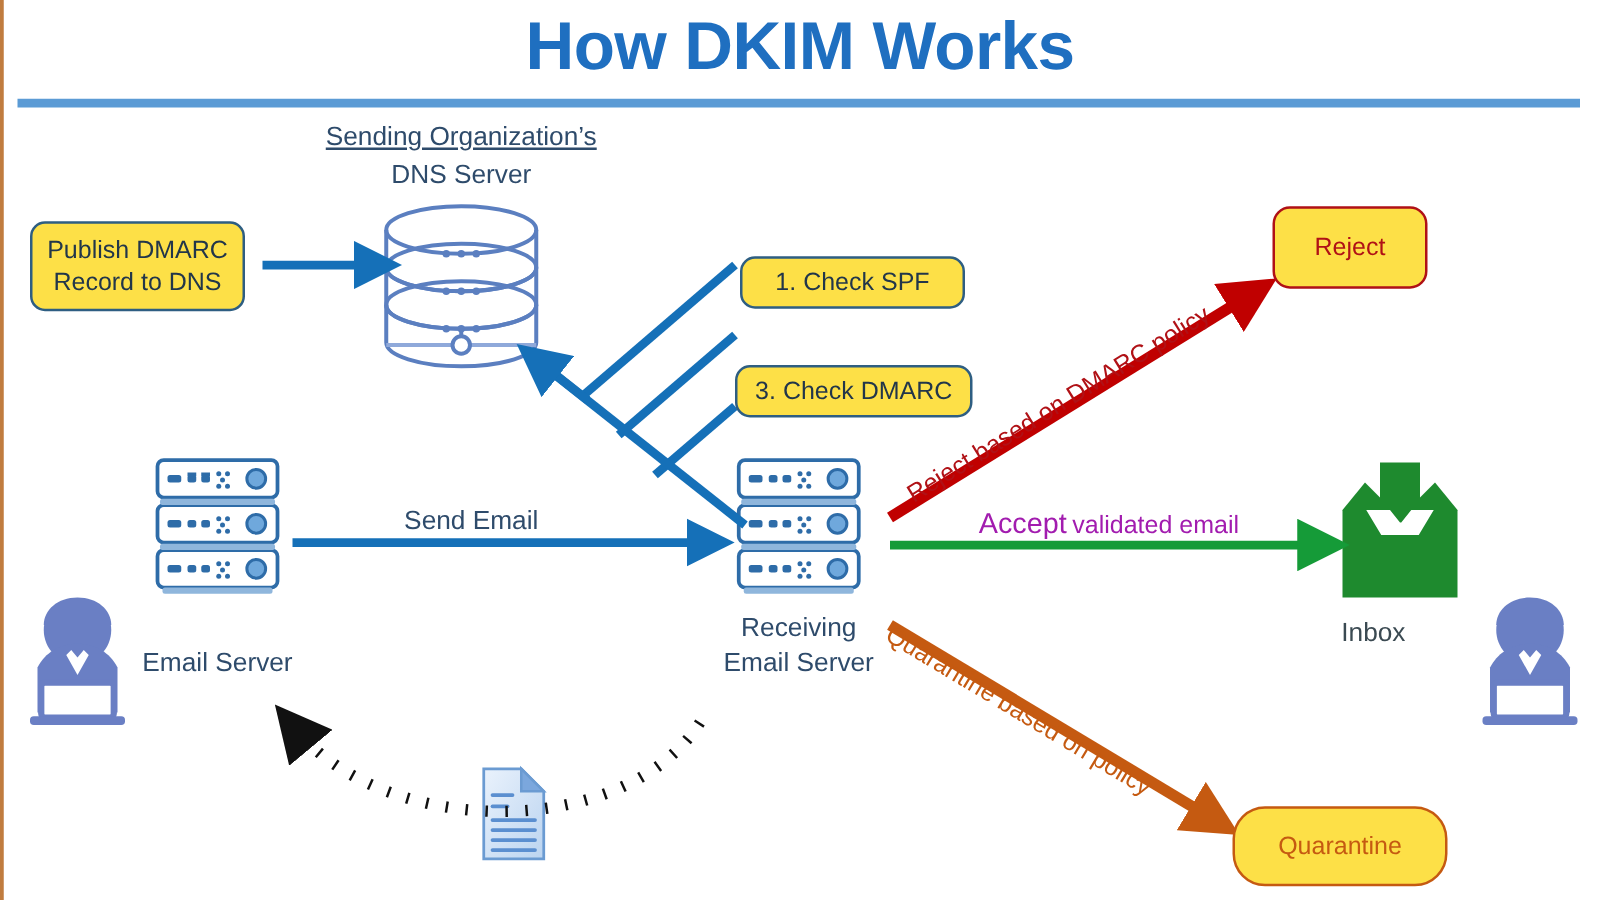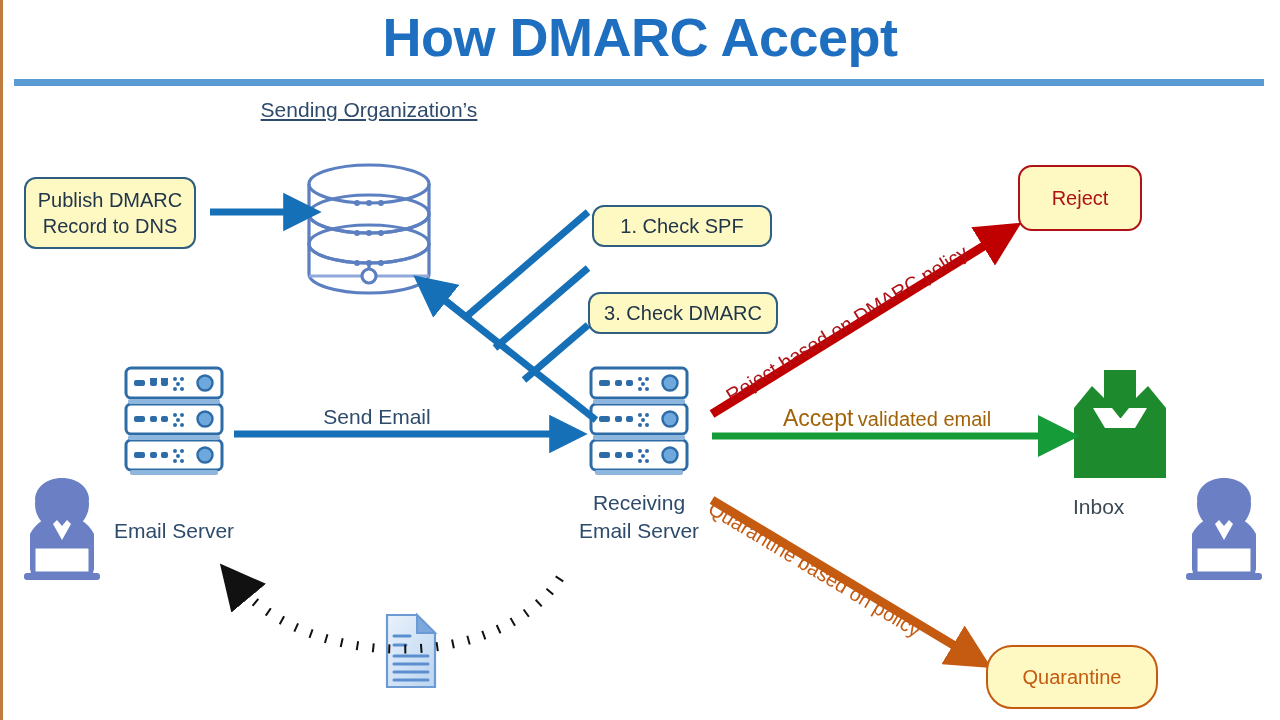--- a/index.html
+++ b/index.html
@@ -40,21 +40,21 @@
     text-align:center;
     white-space:nowrap;
   }
 
   
   .rbox{
     position:absolute;
     box-sizing:border-box;
     border:2.5px solid #2E5E82;
     border-radius:12px;
-    background:#fef9c3;
+    background:#fde047;
     color:#22364A;
     font-size:20px;
     line-height:26px;
     display:flex;
     align-items:center;
     justify-content:center;
     text-align:center;
     white-space:pre-line;
   }
   .rbox.red{border-color:#B01116;color:#B01116;border-radius:14px;}
@@ -69,40 +69,40 @@
     white-space:nowrap;
     font-size:20px;
     transform-origin:0 0;
   }
   .rot.red{color:#B01116;}
   .rot.orange{color:#C55A11;}
 
   .accept-txt{
     position:absolute;
     white-space:nowrap;
-    color:#a16207;
+    color:#a21caf;
   }
   .accept-txt .big{font-size:23px;}
   .accept-txt .small{font-size:20px;}
 
   .inbox-lbl{
     position:absolute;
     color:#3B4A52;
     font-size:21px;
     white-space:nowrap;
   }
 </style>
 </head>
 <body>
 
 <div id="stage">
 
   <div class="edge-rule"></div>
 
-  <div class="title">How DMARC Accept</div>
+  <div class="title">How DKIM Works</div>
   <div class="title-rule"></div>
 
   <svg class="layer" viewBox="0 0 1280 720">
     <defs>
       <marker id="mBlue" markerWidth="6" markerHeight="6" refX="2.6" refY="3" orient="auto">
         <path d="M0,0 L6,3 L0,6 Z" fill="#1570B8"></path>
       </marker>
       <marker id="mBlueBig" markerWidth="5.5" markerHeight="5.5" refX="2.4" refY="2.75" orient="auto">
         <path d="M0,0 L5.5,2.75 L0,5.5 Z" fill="#1570B8"></path>
       </marker>
@@ -295,20 +295,21 @@
 
     <line x1="712" y1="500" x2="970" y2="655" stroke="#C55A11" stroke-width="9" marker-end="url(#mOrange)"></line>
 
     <path d="M560,578 C500,672 310,672 236,583" fill="none" stroke="#111111" stroke-width="9" stroke-linecap="butt" stroke-dasharray="2 14" marker-end="url(#mBlack)"></path>
   </svg>
 
   <div class="rbox" style="left:24px;top:177px;width:172px;height:72px;">Publish DMARC
 Record to DNS</div>
 
   <div class="lbl" style="left:189px;top:96px;width:360px;text-decoration:underline;">Sending Organization’s</div>
+  <div class="lbl" style="left:189px;top:126px;width:360px;">DNS Server</div>
 
   <div class="rbox" style="left:592px;top:180px;width:180px;height:42px;margin-top:25px;">1. Check SPF</div>
   <div class="rbox" style="left:588px;top:292px;width:190px;height:42px;">3. Check DMARC</div>
 
   <div class="rbox red" style="left:1018px;top:165px;width:124px;height:66px;text-align:right;">Reject</div>
   <div class="rbox orange" style="left:986px;top:645px;width:172px;height:64px;">Quarantine</div>
 
   <div class="lbl" style="left:54px;top:517px;width:240px;">Email Server</div>
 
   <div class="lbl" style="left:519px;top:489px;width:240px;">Receiving</div>

